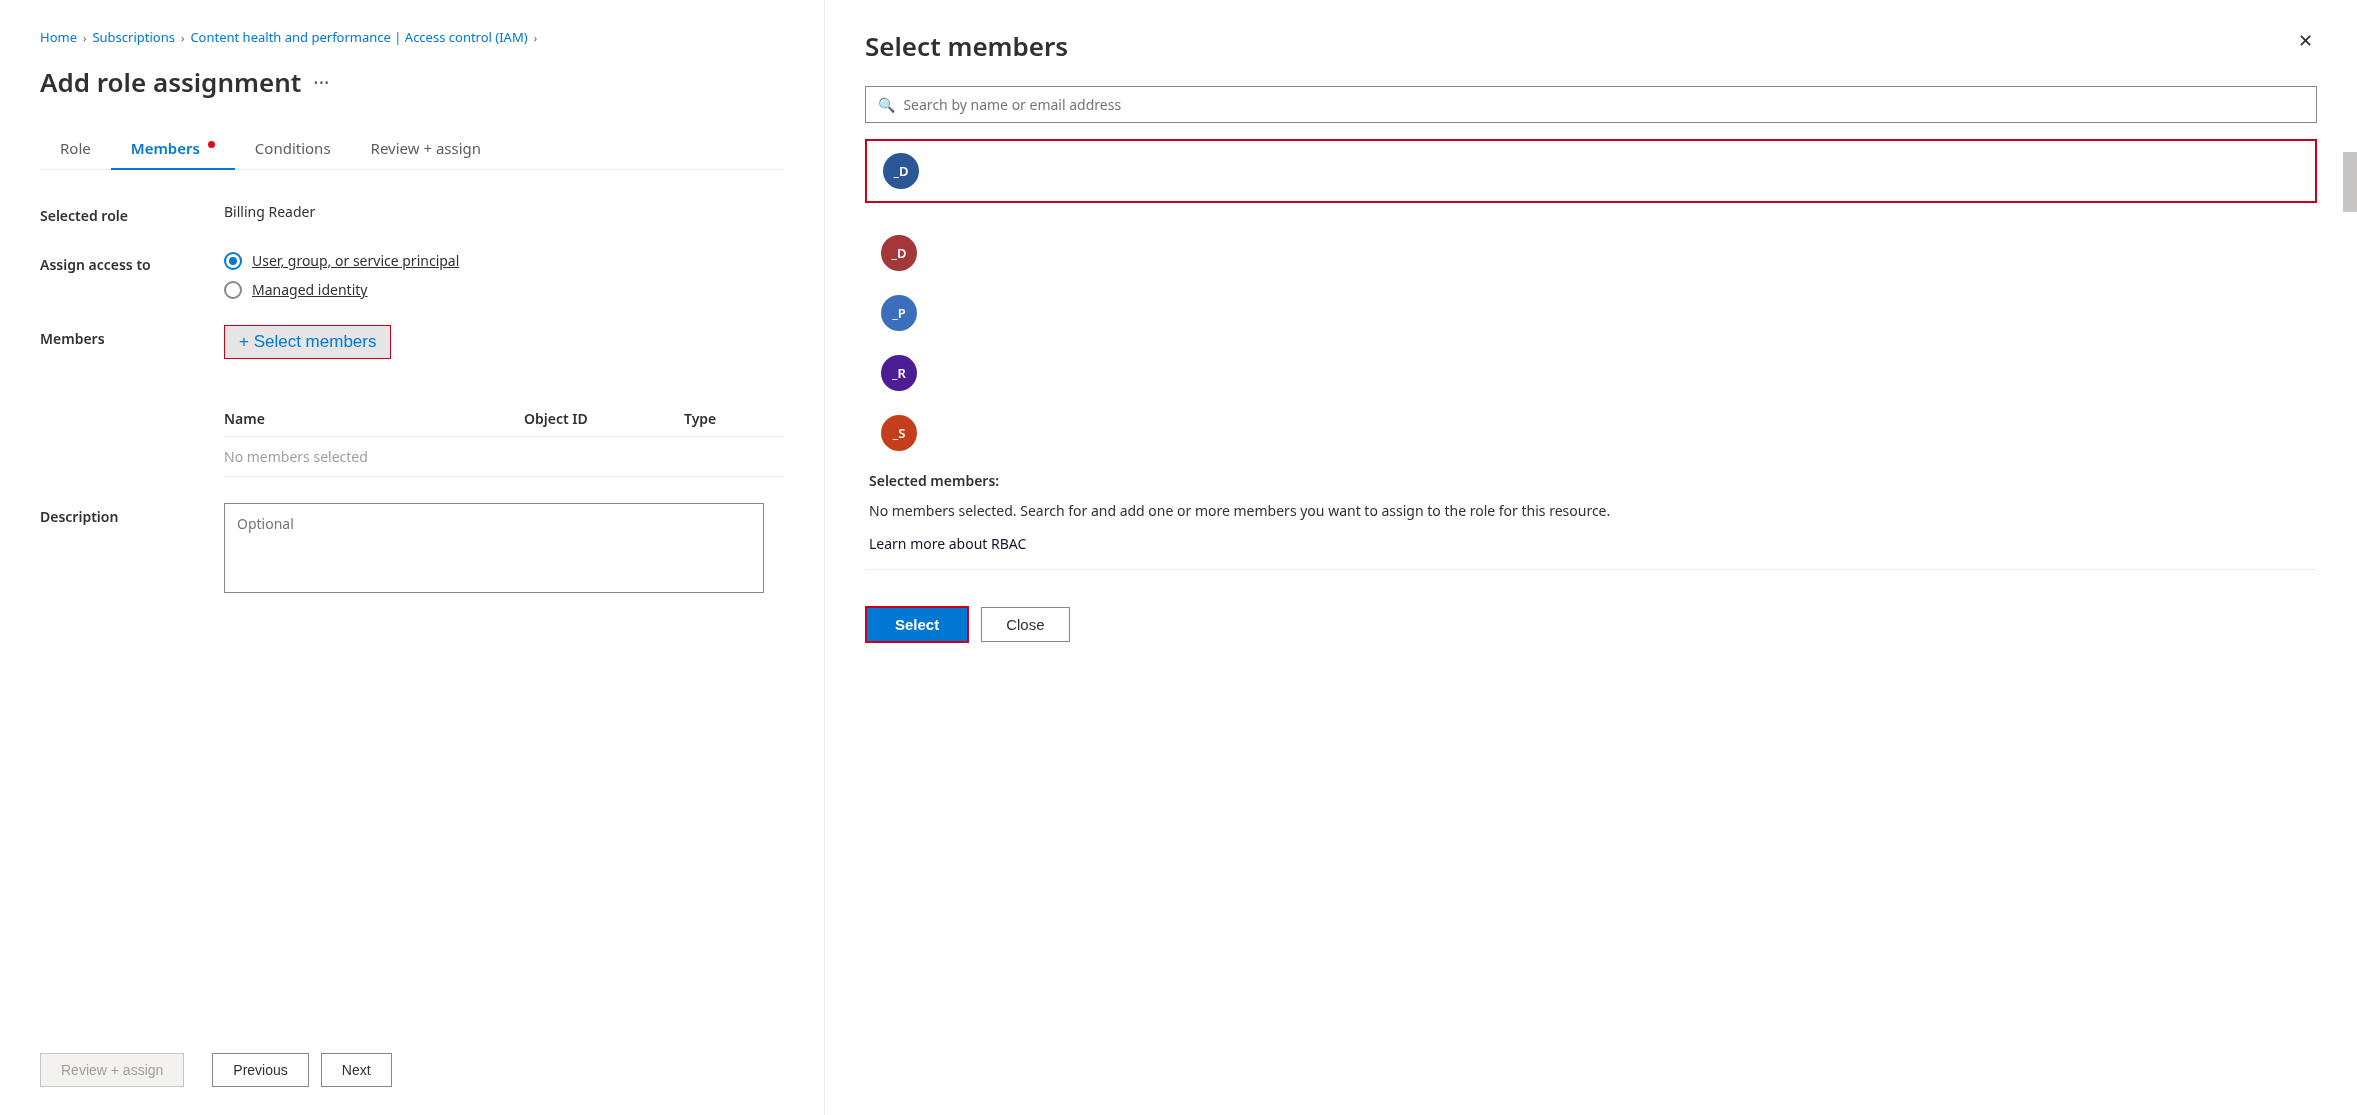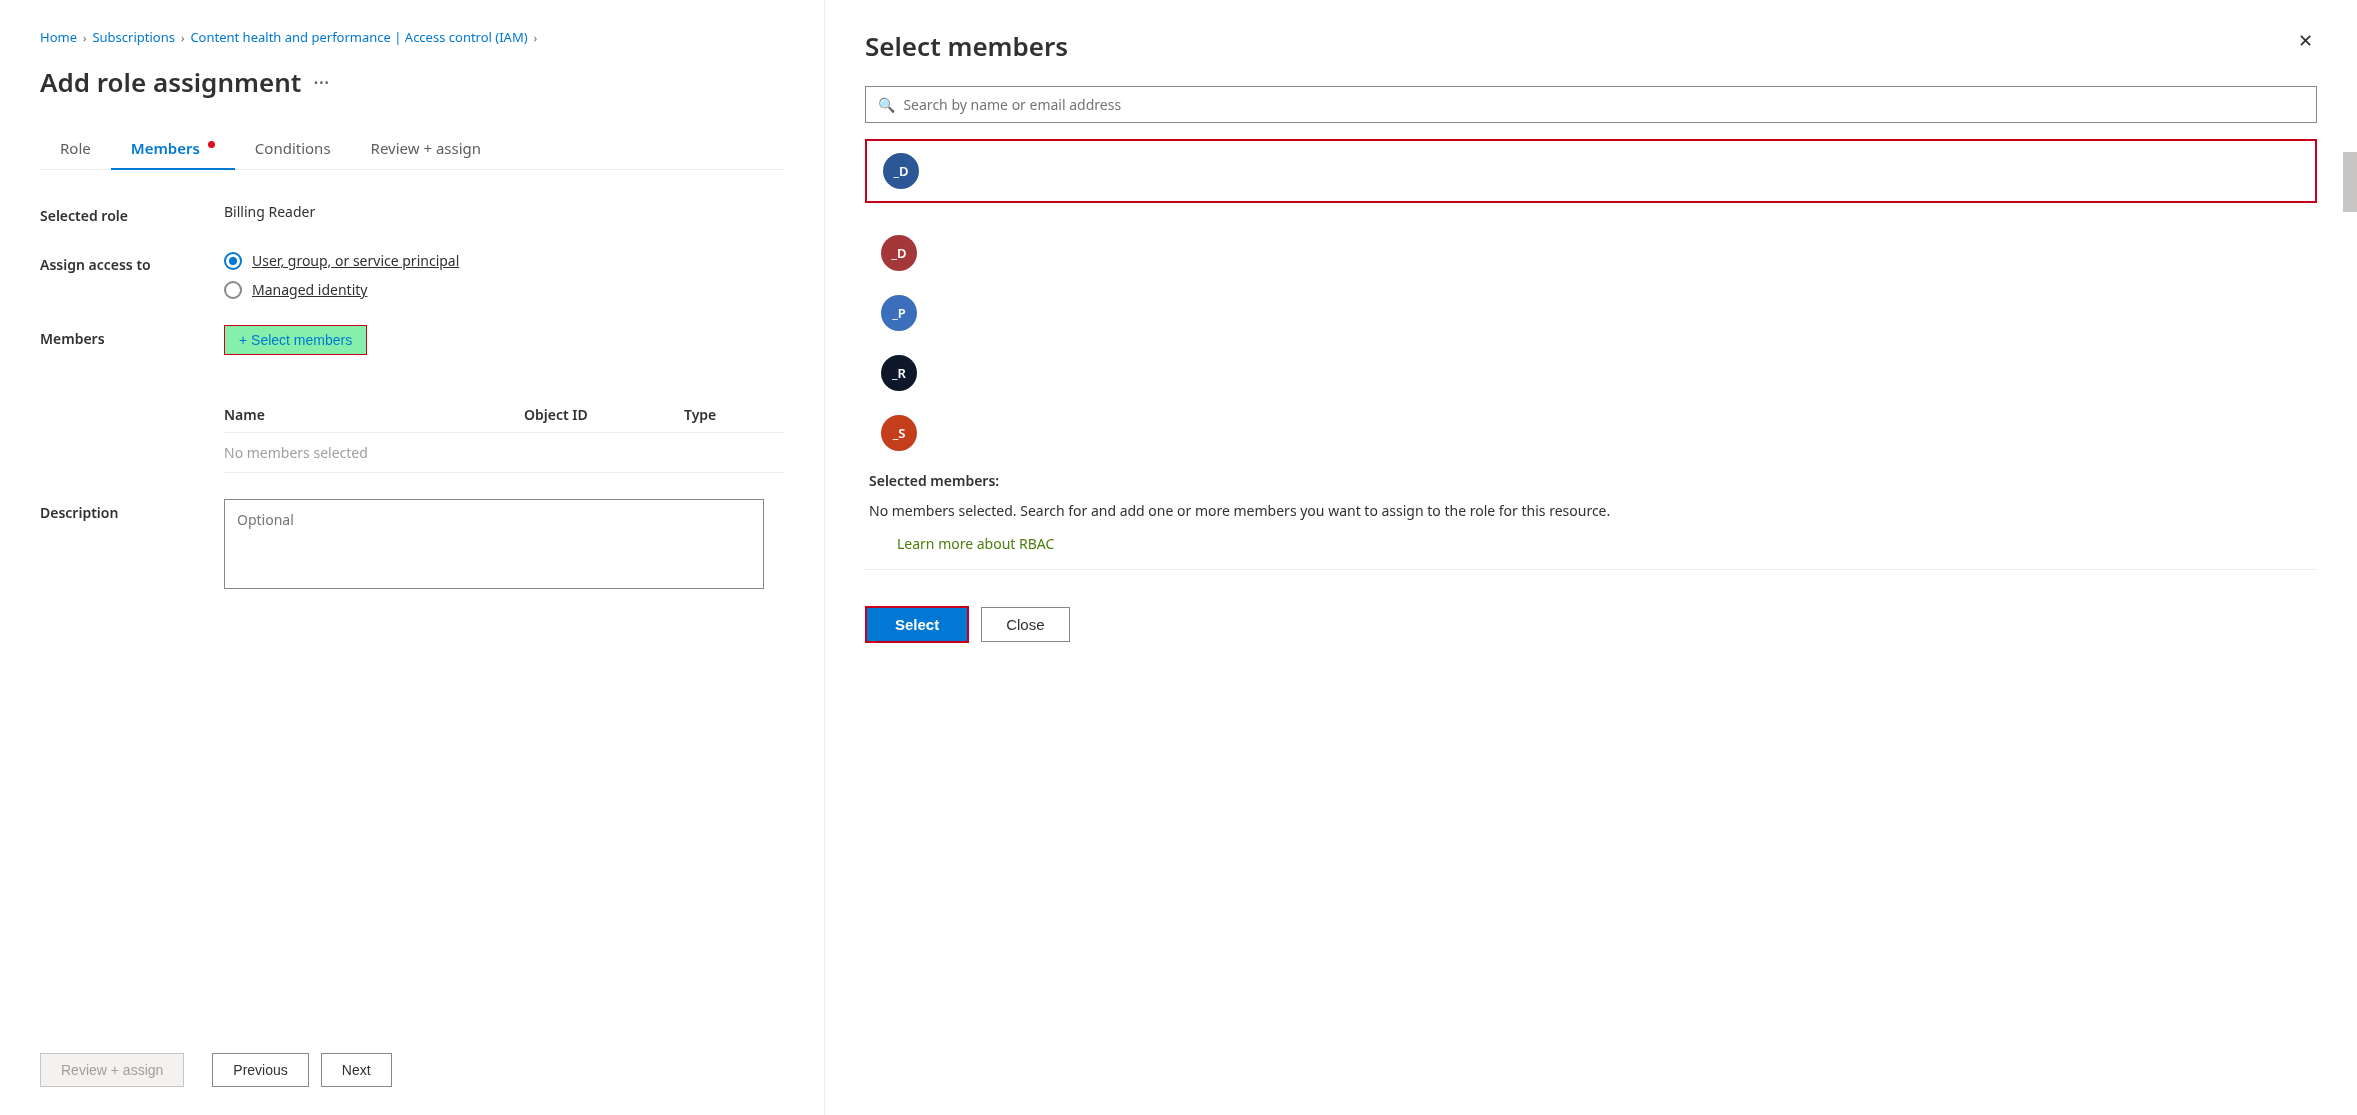--- a/index.html
+++ b/index.html
@@ -162,23 +162,23 @@
     }
 
     
     .select-members-btn {
       display: inline-flex;
       align-items: center;
       gap: 6px;
       padding: 6px 14px;
       border: 1px solid #c8001c;
       color: #0078d4;
-      background: #86efac;
-      cursor: pointer;
-      font-size: 14px;
+      background: #e5e5e5;
+      cursor: pointer;
+      font-size: 17px;
       font-weight: 400;
     }
 
     
     .members-table {
       margin-left: 184px;
       margin-top: 16px;
     }
     .table-header {
       display: flex;
@@ -365,24 +365,23 @@
       color: #323130;
       margin-bottom: 10px;
     }
     .no-members-text {
       font-size: 14px;
       color: #323130;
       line-height: 1.6;
       margin-bottom: 12px;
     }
     .rbac-link {
-      color: #4d7c0f;
+      color: #0f172a;
       text-decoration: none;
       font-size: 14px;
-      margin-left: 28px;
     }
 
     .panel-divider {
       border: none;
       border-top: 1px solid #edebe9;
       margin: 16px 0;
     }
 
     
     .panel-bottom {
@@ -527,21 +526,21 @@
     </div>
 
     <div class="user-list-below">
       <div class="user-item-plain">
         <div class="avatar" style="background:#a4373a;">_D</div>
       </div>
       <div class="user-item-plain">
         <div class="avatar" style="background:#3b6fbc;">_P</div>
       </div>
       <div class="user-item-plain">
-        <div class="avatar" style="background:#0f172a;">_R</div>
+        <div class="avatar" style="background:#4c1d95;">_R</div>
       </div>
       <div class="user-item-plain">
         <div class="avatar" style="background:#c43e1c;">_S</div>
       </div>
     </div>
 
     <div class="selected-section">
       <div class="selected-label">Selected members:</div>
       <p class="no-members-text">No members selected. Search for and add one or more members you want to assign to the role for this resource.</p>
       <a class="rbac-link" href="#">Learn more about RBAC</a>

